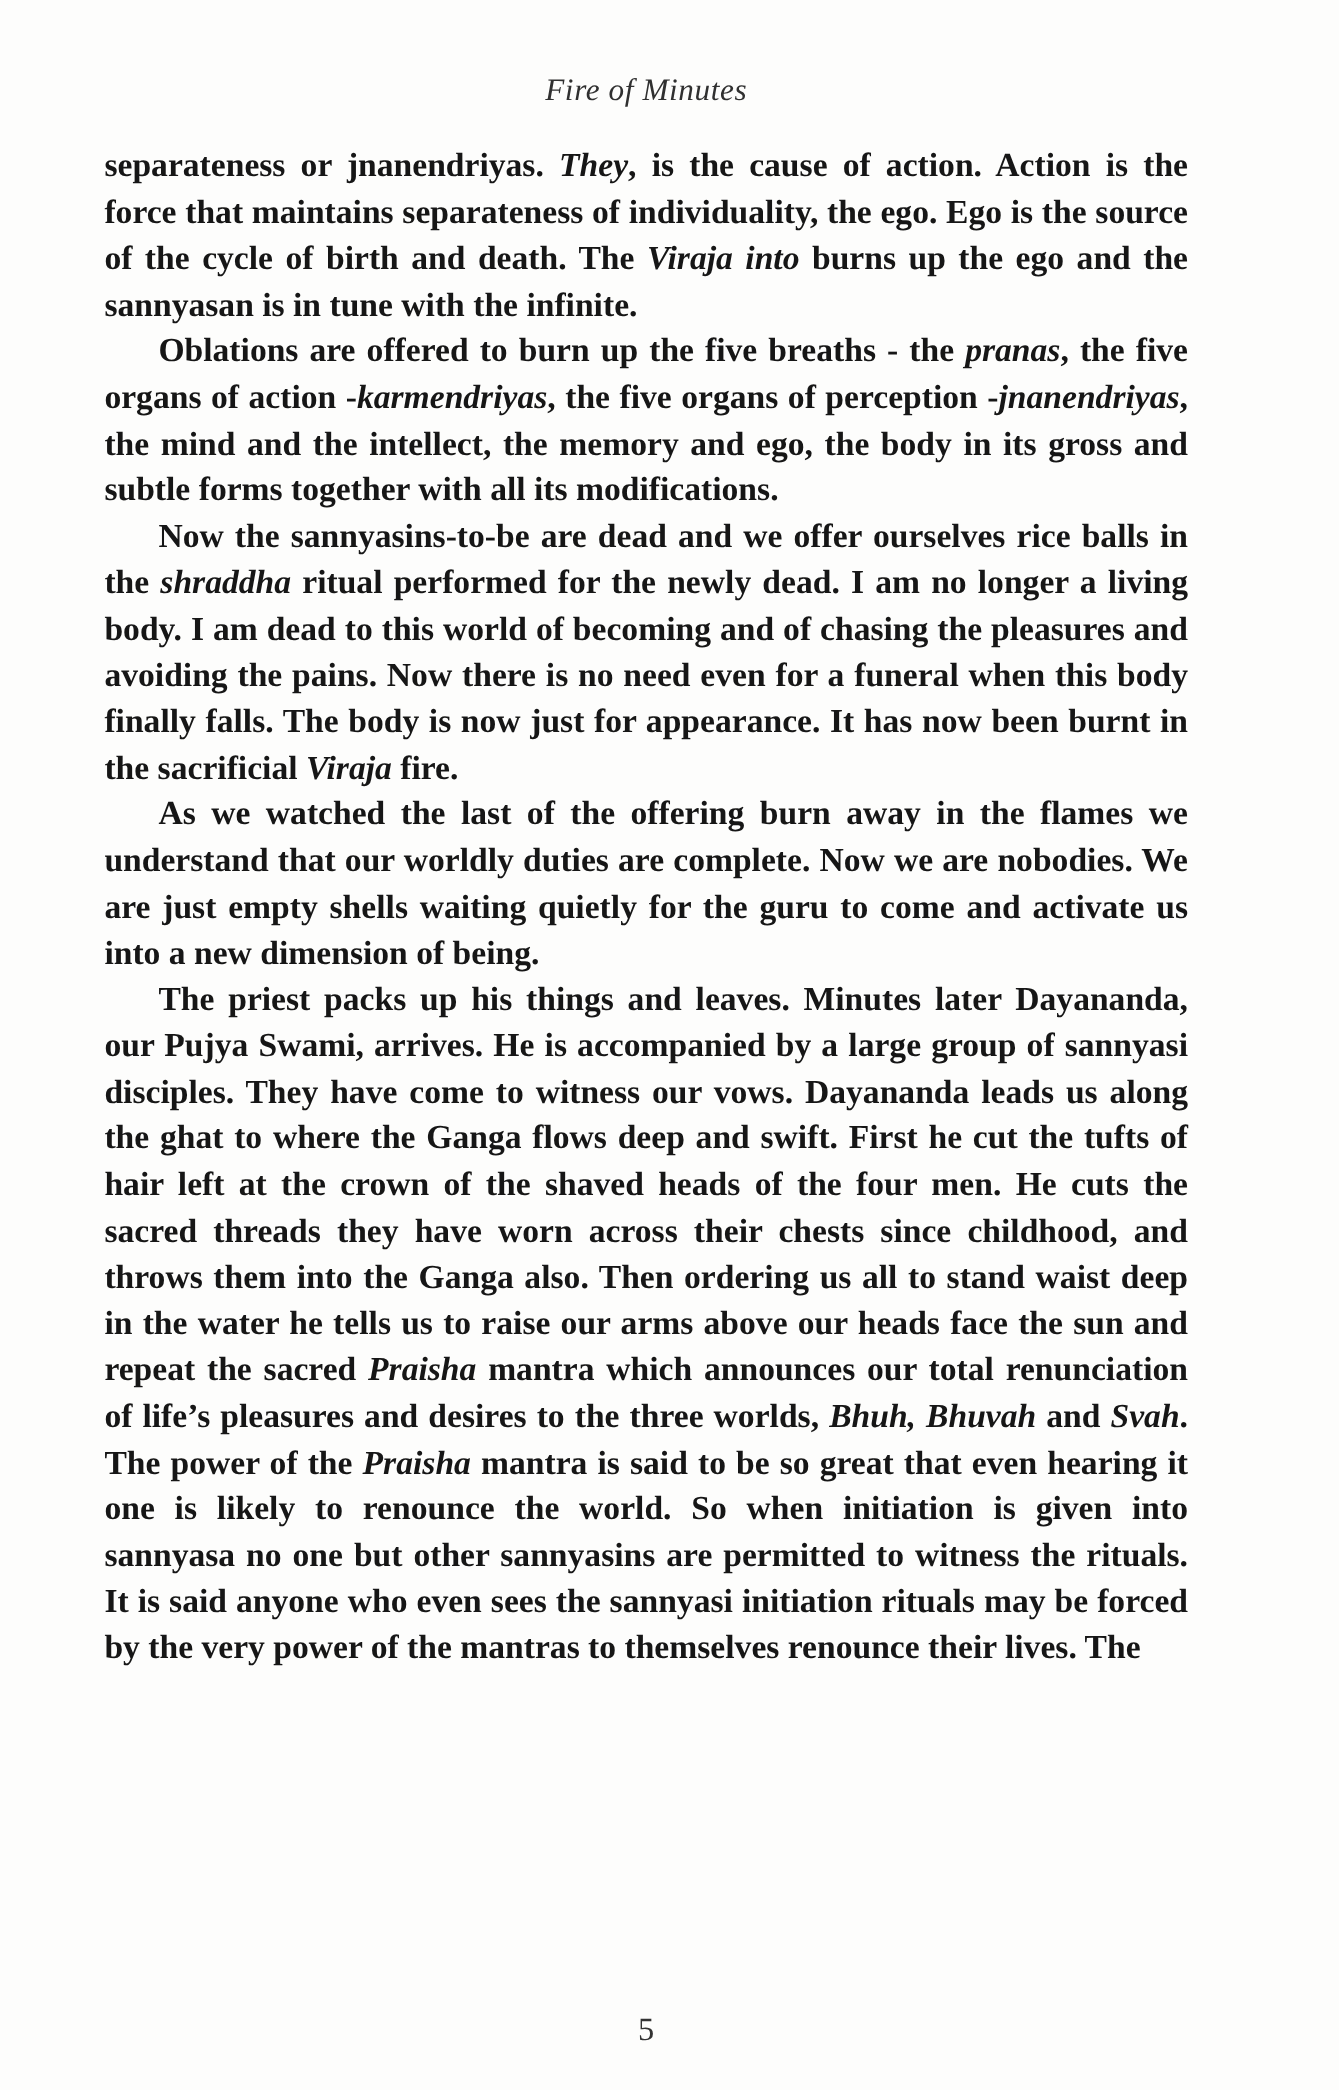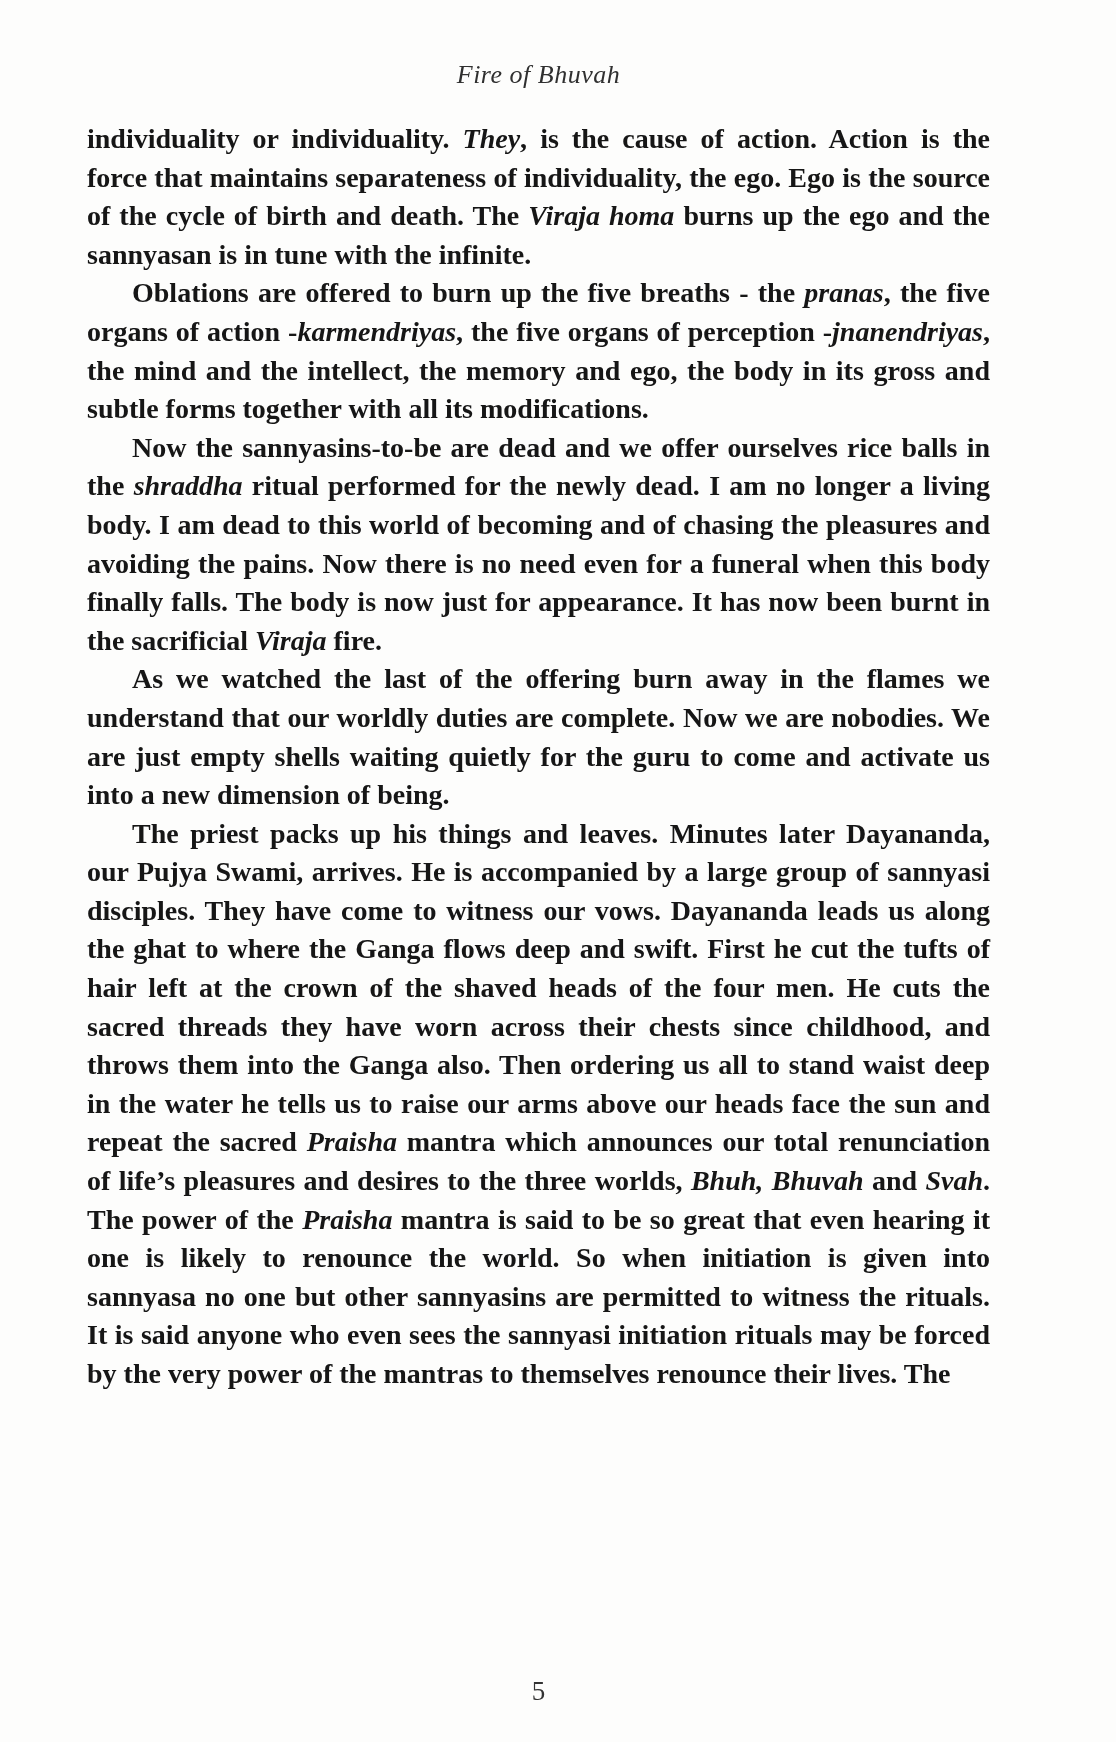--- a/index.html
+++ b/index.html
@@ -48,25 +48,25 @@
     font-size: 27px;
     font-weight: 400;
     color: #333333;
   }
 </style>
 </head>
 <body>
 
 <div class="page">
 
-  <div class="running-head">Fire of Bhuvah</div>
+  <div class="running-head">Fire of Minutes</div>
 
   <div class="body-text">
 
-    <p class="no-indent"><span>individuality or individuality. </span><span class="it">They</span><span>, is the cause of action. Action is the force that maintains separateness of individuality, the ego. Ego is the source of the cycle of birth and death. The </span><span class="it">Viraja homa</span><span> burns up the ego and the sannyasan is in tune with the infinite.</span></p>
+    <p class="no-indent"><span>separateness or jnanendriyas. </span><span class="it">They</span><span>, is the cause of action. Action is the force that maintains separateness of individuality, the ego. Ego is the source of the cycle of birth and death. The </span><span class="it">Viraja into</span><span> burns up the ego and the sannyasan is in tune with the infinite.</span></p>
 
     <p><span>Oblations are offered to burn up the five breaths - the </span><span class="it">pranas</span><span>, the five organs of action -</span><span class="it">karmendriyas</span><span>, the five organs of perception -</span><span class="it">jnanendriyas</span><span>, the mind and the intellect, the memory and ego, the body in its gross and subtle forms together with all its modifications.</span></p>
 
     <p><span>Now the sannyasins-to-be are dead and we offer ourselves rice balls in the </span><span class="it">shraddha</span><span> ritual performed for the newly dead. I am no longer a living body. I am dead to this world of becoming and of chasing the pleasures and avoiding the pains. Now there is no need even for a funeral when this body finally falls. The body is now just for appearance. It has now been burnt in the sacrificial </span><span class="it">Viraja</span><span> fire.</span></p>
 
     <p><span>As we watched the last of the offering burn away in the flames we understand that our worldly duties are complete. Now we are nobodies. We are just empty shells waiting quietly for the guru to come and activate us into a new dimension of being.</span></p>
 
     <p><span>The priest packs up his things and leaves. Minutes later Dayananda, our Pujya Swami, arrives. He is accompanied by a large group of sannyasi disciples. They have come to witness our vows. Dayananda leads us along the ghat to where the Ganga flows deep and swift. First he cut the tufts of hair left at the crown of the shaved heads of the four men. He cuts the sacred threads they have worn across their chests since childhood, and throws them into the Ganga also. Then ordering us all to stand waist deep in the water he tells us to raise our arms above our heads face the sun and repeat the sacred </span><span class="it">Praisha</span><span> mantra which announces our total renunciation of life’s pleasures and desires to the three worlds, </span><span class="it">Bhuh, Bhuvah</span><span> and </span><span class="it">Svah</span><span>. The power of the </span><span class="it">Praisha</span><span> mantra is said to be so great that even hearing it one is likely to renounce the world. So when initiation is given into sannyasa no one but other sannyasins are permitted to witness the rituals. It is said anyone who even sees the sannyasi initiation rituals may be forced by the very power of the mantras to themselves renounce their lives. The</span></p>
 
   </div>

